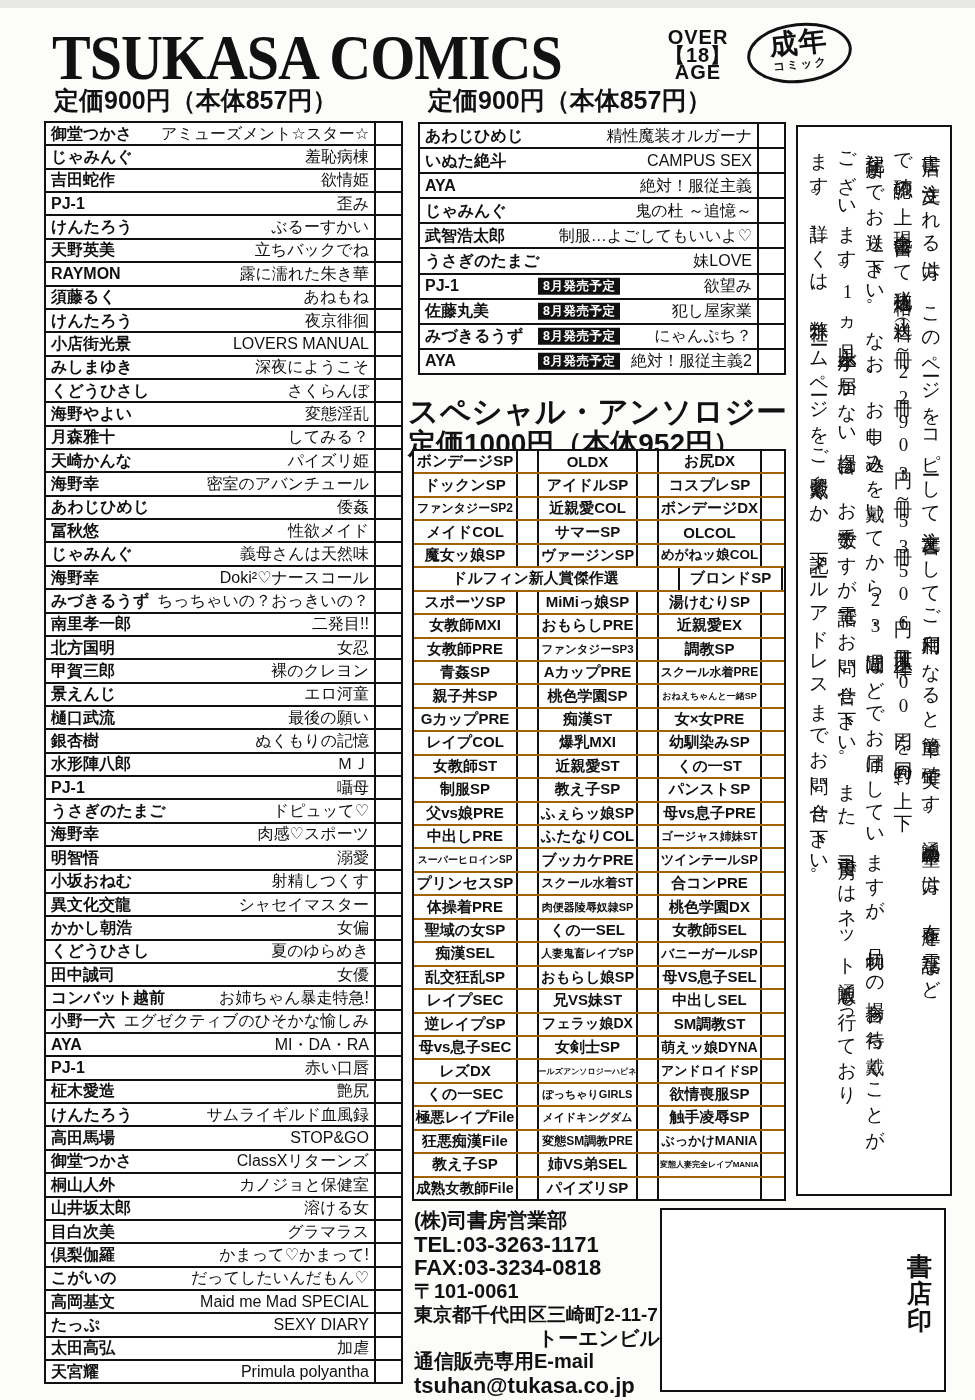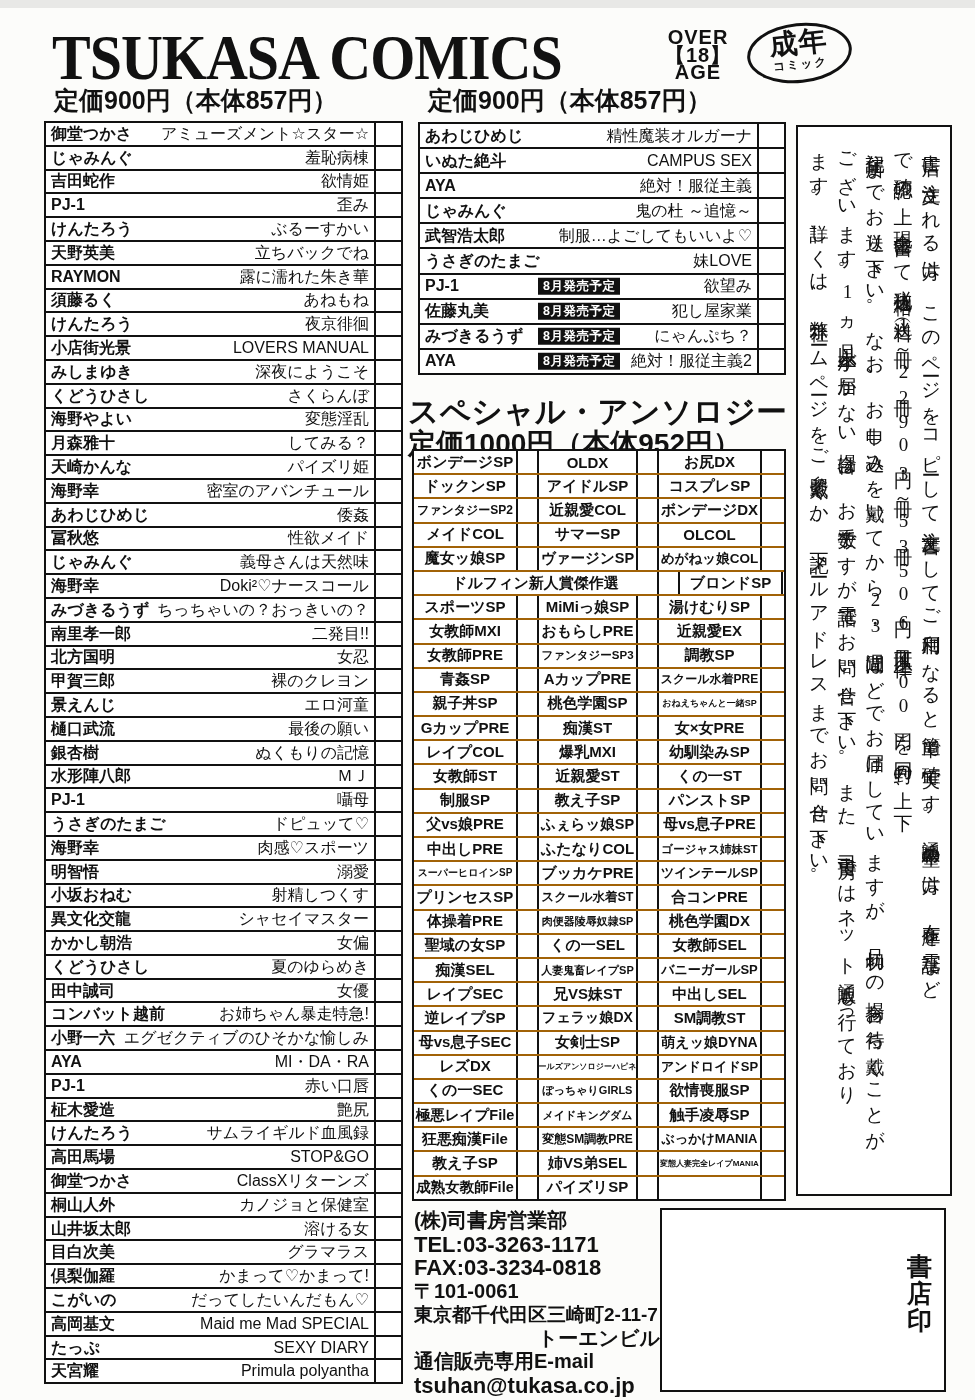--- a/index.html
+++ b/index.html
@@ -556,20 +556,28 @@
 
   <div class="lrow">
     <div class="main">
       <span class="author">たっぷ</span>
 
       <span class="btitle">SEXY DIARY</span>
     </div>
     <div class="tick"></div>
   </div>
 
+  <div class="lrow">
+    <div class="main">
+      <span class="author">太田高弘</span>
+
+      <span class="btitle">加虐</span>
+    </div>
+    <div class="tick"></div>
+  </div>
 
   <div class="lrow">
     <div class="main">
       <span class="author">天宮耀</span>
 
       <span class="btitle">Primula polyantha</span>
     </div>
     <div class="tick"></div>
   </div>
 </section>
@@ -837,20 +845,28 @@
         <div class="gtick"></div>
         <div class="gcell c3">女教師SEL</div>
         <div class="gtick last"></div>
       </div>
       <div class="grow">
         <div class="gcell c1">痴漢SEL</div>
         <div class="gtick"></div>
         <div class="gcell c2" style="font-size: 11px;">人妻鬼畜レイプSP</div>
         <div class="gtick"></div>
         <div class="gcell c3" style="font-size: 13px;">バニーガールSP</div>
+        <div class="gtick last"></div>
+      </div>
+      <div class="grow">
+        <div class="gcell c1">乱交狂乱SP</div>
+        <div class="gtick"></div>
+        <div class="gcell c2" style="font-size: 14.5px;">おもらし娘SP</div>
+        <div class="gtick"></div>
+        <div class="gcell c3">母VS息子SEL</div>
         <div class="gtick last"></div>
       </div>
       <div class="grow">
         <div class="gcell c1">レイプSEC</div>
         <div class="gtick"></div>
         <div class="gcell c2">兄VS妹ST</div>
         <div class="gtick"></div>
         <div class="gcell c3">中出しSEL</div>
         <div class="gtick last"></div>
       </div>

